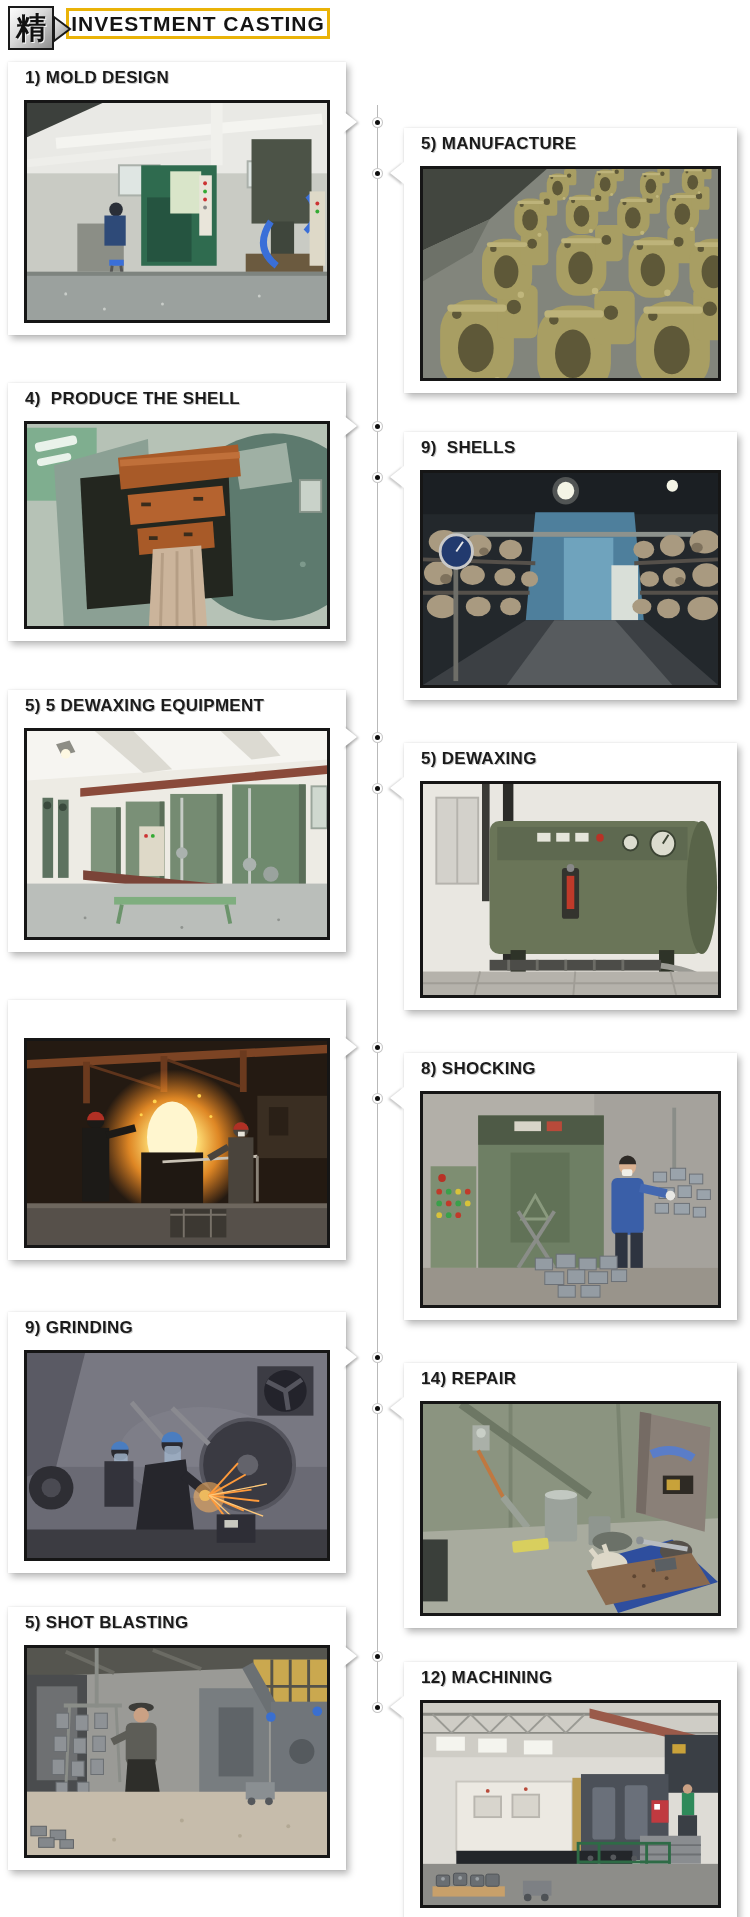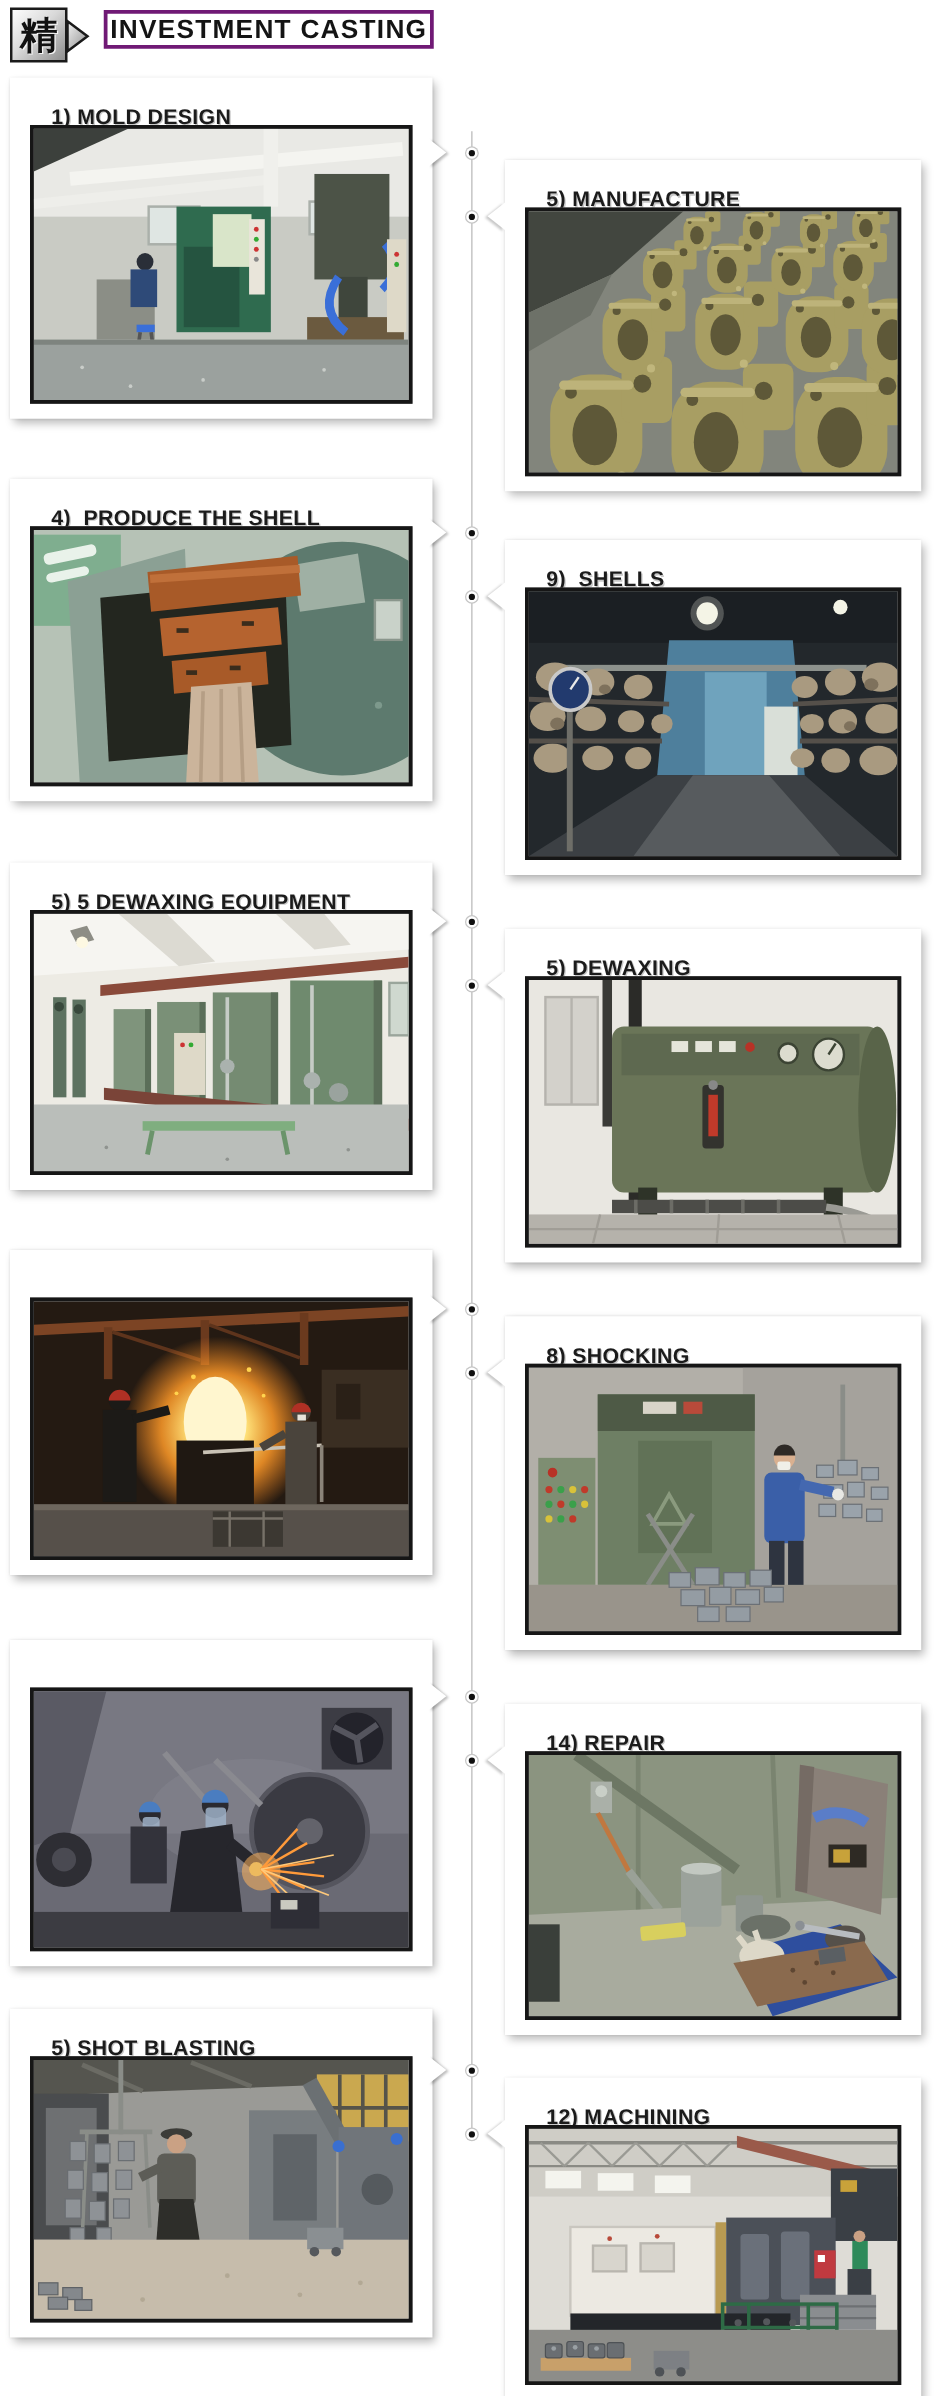--- a/index.html
+++ b/index.html
@@ -13,22 +13,22 @@
   .logo-box{
     position:absolute;left:0;top:1px;width:46px;height:44px;z-index:3;
     border:2px solid #1a1a1a;box-sizing:border-box;
     background:linear-gradient(135deg,#fdfdfd 0%,#d9d9d9 45%,#8e8e8e 100%);
     display:flex;align-items:center;justify-content:center;
     font-size:30px;font-weight:bold;color:#111;
     text-shadow:1px 1px 0 #f5f5f5;
   }
   .logo-arrow{position:absolute;left:45px;top:9px;z-index:2;}
   .title-box{
-    position:absolute;left:75px;top:3px;width:264px;height:31px;z-index:1;
-    border:3px solid #701a75;background:#fff;box-sizing:border-box;
+    position:absolute;left:58px;top:3px;width:264px;height:31px;z-index:1;
+    border:3px solid #eab308;background:#fff;box-sizing:border-box;
     display:flex;align-items:center;justify-content:center;
     font-size:21px;font-weight:bold;letter-spacing:1px;color:#141414;
   }
   
   .conn-line{position:absolute;left:377px;top:105px;width:1px;height:1605px;background:#b9b9b9;}
   .conn-dot{position:absolute;width:5px;height:5px;border-radius:50%;background:#101010;
     box-shadow:0 0 0 2px #ffffff,0 0 0 3px #c6c6c6;z-index:6;}
   .arrow-out{position:absolute;width:0;height:0;z-index:5;
     border-top:11px solid transparent;border-bottom:11px solid transparent;
     border-left:14px solid #ffffff;
@@ -38,21 +38,21 @@
     border-right:14px solid #ffffff;
     filter:drop-shadow(-2px 1px 1px rgba(0,0,0,0.22));}
   
   .card{
     position:absolute;background:#ffffff;box-sizing:border-box;
     box-shadow:3px 4px 7px rgba(0,0,0,0.28), 0 0 2px rgba(0,0,0,0.10);
   }
   .card.left{left:8px;width:338px;}
   .card.right{left:404px;width:333px;}
   .title{
-    position:absolute;left:17px;top:6px;right:10px;margin:16px;
+    position:absolute;left:17px;top:6px;right:10px;margin:0;
     font-size:17px;font-weight:bold;color:#1b1b1b;letter-spacing:0.3px;
     white-space:pre-wrap;text-shadow:1px 1px 0 #c9c9c9;
   }
   .photo{
     position:absolute;left:16px;right:16px;top:38px;bottom:12px;
     border:3px solid #161616;background:#888;overflow:hidden;
   }
   .photo svg{display:block;width:100%;height:100%;}
 </style>
 </head>
@@ -465,20 +465,21 @@
           <rect x="174" y="182" width="20" height="12"></rect>
           <rect x="198" y="180" width="16" height="12"></rect>
         <rect x="142" y="196" width="18" height="12"></rect>
           <rect x="166" y="196" width="20" height="12"></rect>
       </g>
     </svg>
   </div>
 </section>
 
 <section class="card left" style="top:1312px;height:261px">
+  <h2 class="title">9) GRINDING</h2>
   <div class="photo">
     <svg viewBox="0 0 310 216" preserveAspectRatio="none">
       <rect width="310" height="216" fill="#6a6a74"></rect>
       <rect width="310" height="120" fill="#787882"></rect>
       <polygon points="0,0 60,0 30,120 0,130" fill="#5a5a64"></polygon>
       <rect x="238" y="14" width="58" height="52" fill="#3c3c44"></rect>
       <circle cx="267" cy="40" r="22" fill="#23232b"></circle>
       <line x1="267" y1="40" x2="284" y2="28" stroke="#55555e" stroke-width="5"></line>
       <line x1="267" y1="40" x2="248" y2="30" stroke="#55555e" stroke-width="5"></line>
       <line x1="267" y1="40" x2="270" y2="60" stroke="#55555e" stroke-width="5"></line>

